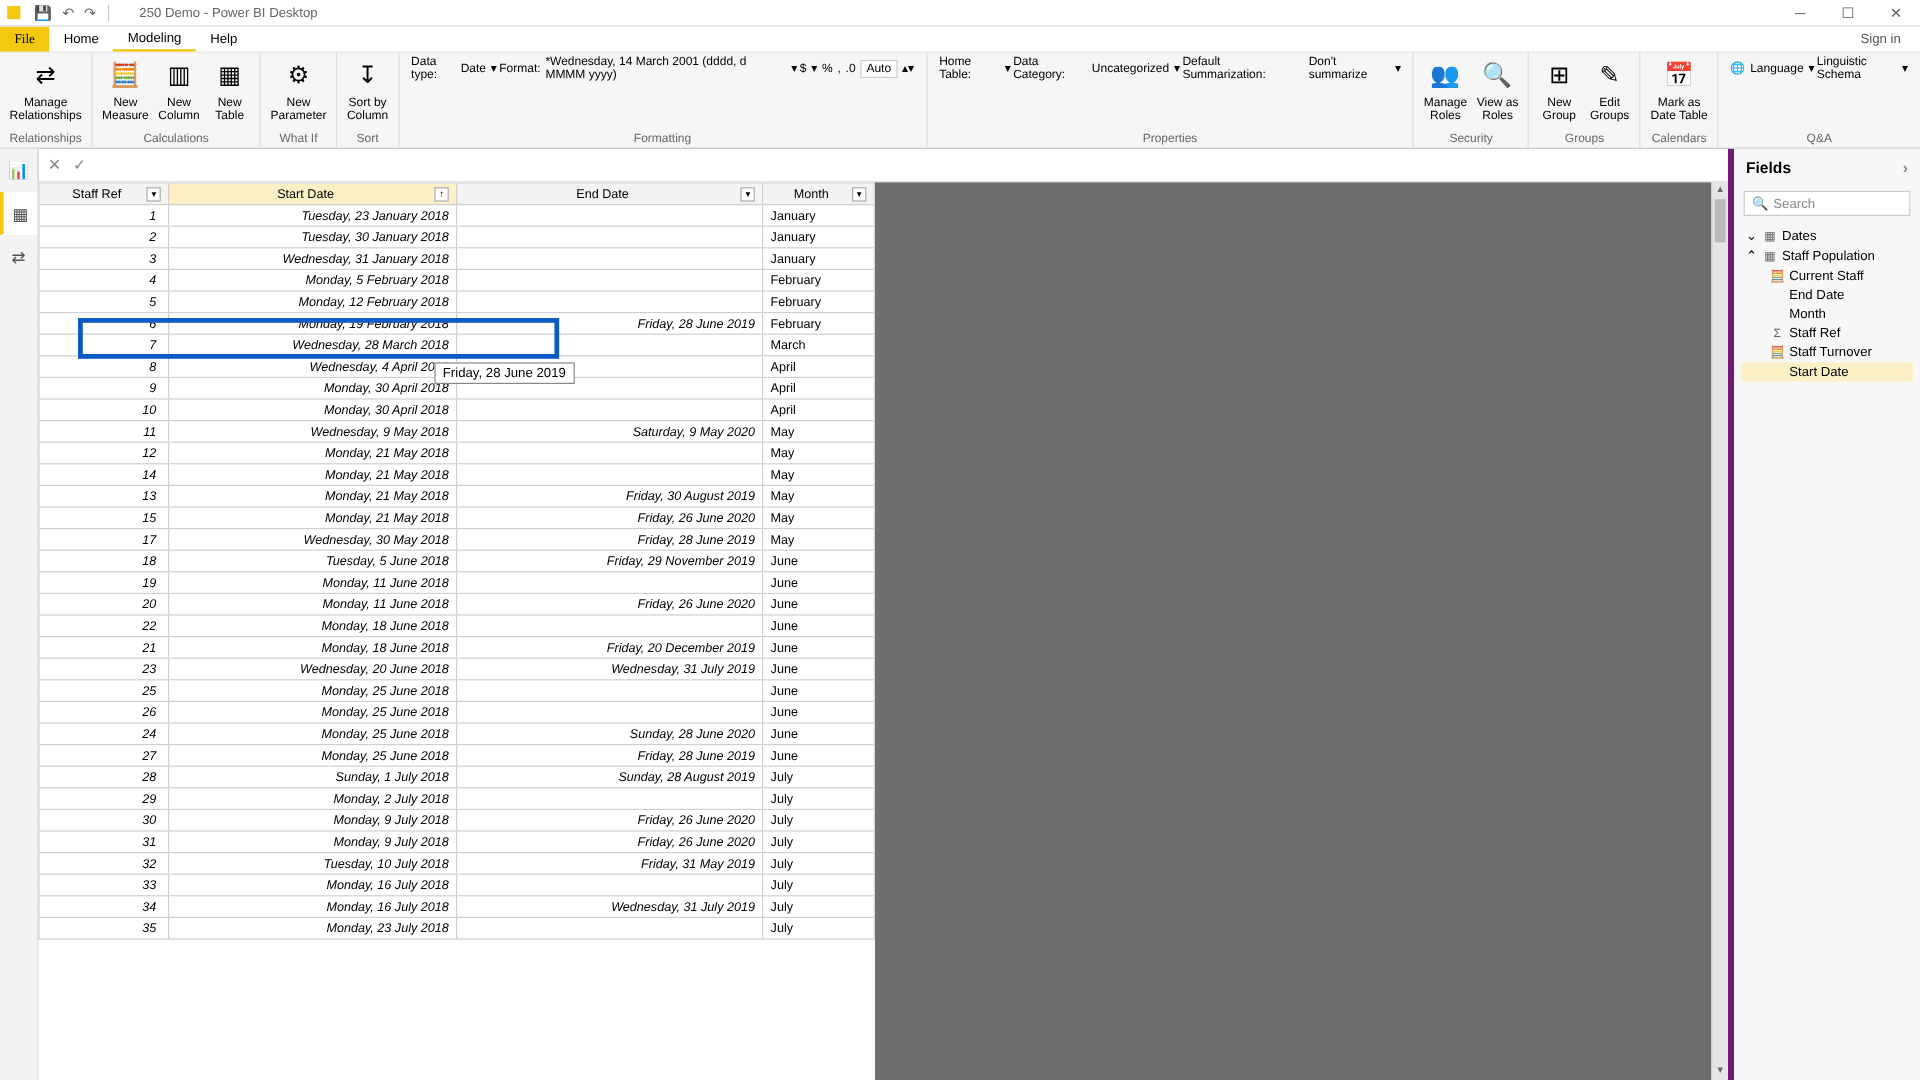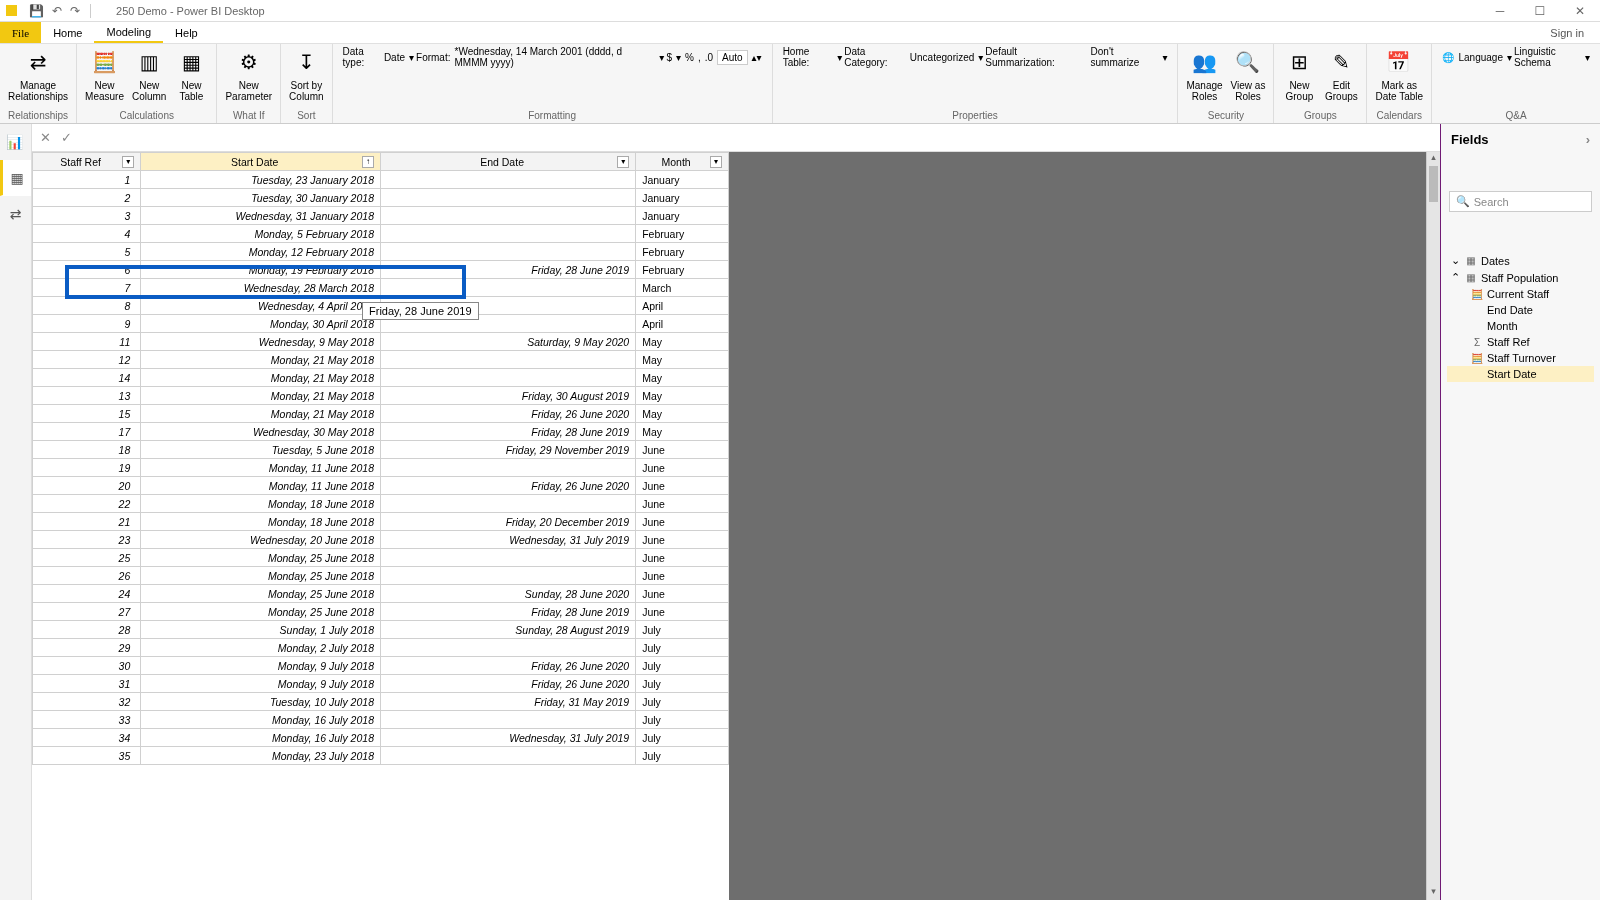--- a/index.html
+++ b/index.html
@@ -64,21 +64,21 @@
 .tooltip { position: absolute; background: #fff; border: 1px solid #888; padding: 2px 6px; font-size: 11px; z-index: 20; }
 
 
 .vscroll { width: 14px; background: #e5e5e5; border-left: 1px solid #ccc; position: relative; }
 .vscroll .thumb { position: absolute; top: 2px; left: 2px; right: 2px; height: 36px; background: #bbb; }
 .vscroll .arr { position: absolute; left: 0; right: 0; height: 14px; text-align:center; font-size:9px; color:#666; background:#e5e5e5; }
 .vscroll .arr.up { top: 0; }
 .vscroll .arr.dn { bottom: 0; }
 
 
-.fields { width: 160px; background: #f7f7f7; border-left: 1px solid #701a75; display: flex; flex-direction: column; gap: 32px; }
+.fields { width: 160px; background: #f7f7f7; border-left: 5px solid #701a75; display: flex; flex-direction: column; }
 .fields .hdr { padding: 8px 10px; font-weight: 600; font-size: 13px; display:flex; justify-content:space-between; align-items:center; }
 .fields .search { margin: 4px 8px; border: 1px solid #ccc; background: #fff; padding: 3px 6px; display: flex; align-items: center; gap: 4px; font-size: 11px; color: #888; }
 .fields .tree { padding: 4px 6px; font-size: 11px; }
 .fields .tnode { padding: 2px 4px; display: flex; align-items: center; gap: 4px; }
 .fields .tchild { padding-left: 24px; }
 .fields .tchild.sel { background: #fdf0c4; }
 .caret { width: 10px; display:inline-block; }
 .ficon { width: 12px; display:inline-block; text-align:center; color:#666; font-size:10px; }
 
 
@@ -337,20 +337,26 @@
                 <td class="date"></td>
                 <td class="month">April</td>
               </tr>
               <tr>
                 <td class="staffref">9</td>
                 <td class="date">Monday, 30 April 2018</td>
                 <td class="date"></td>
                 <td class="month">April</td>
               </tr>
               <tr>
+                <td class="staffref">10</td>
+                <td class="date">Monday, 30 April 2018</td>
+                <td class="date"></td>
+                <td class="month">April</td>
+              </tr>
+              <tr>
                 <td class="staffref">11</td>
                 <td class="date">Wednesday, 9 May 2018</td>
                 <td class="date">Saturday, 9 May 2020</td>
                 <td class="month">May</td>
               </tr>
               <tr>
                 <td class="staffref">12</td>
                 <td class="date">Monday, 21 May 2018</td>
                 <td class="date"></td>
                 <td class="month">May</td>

